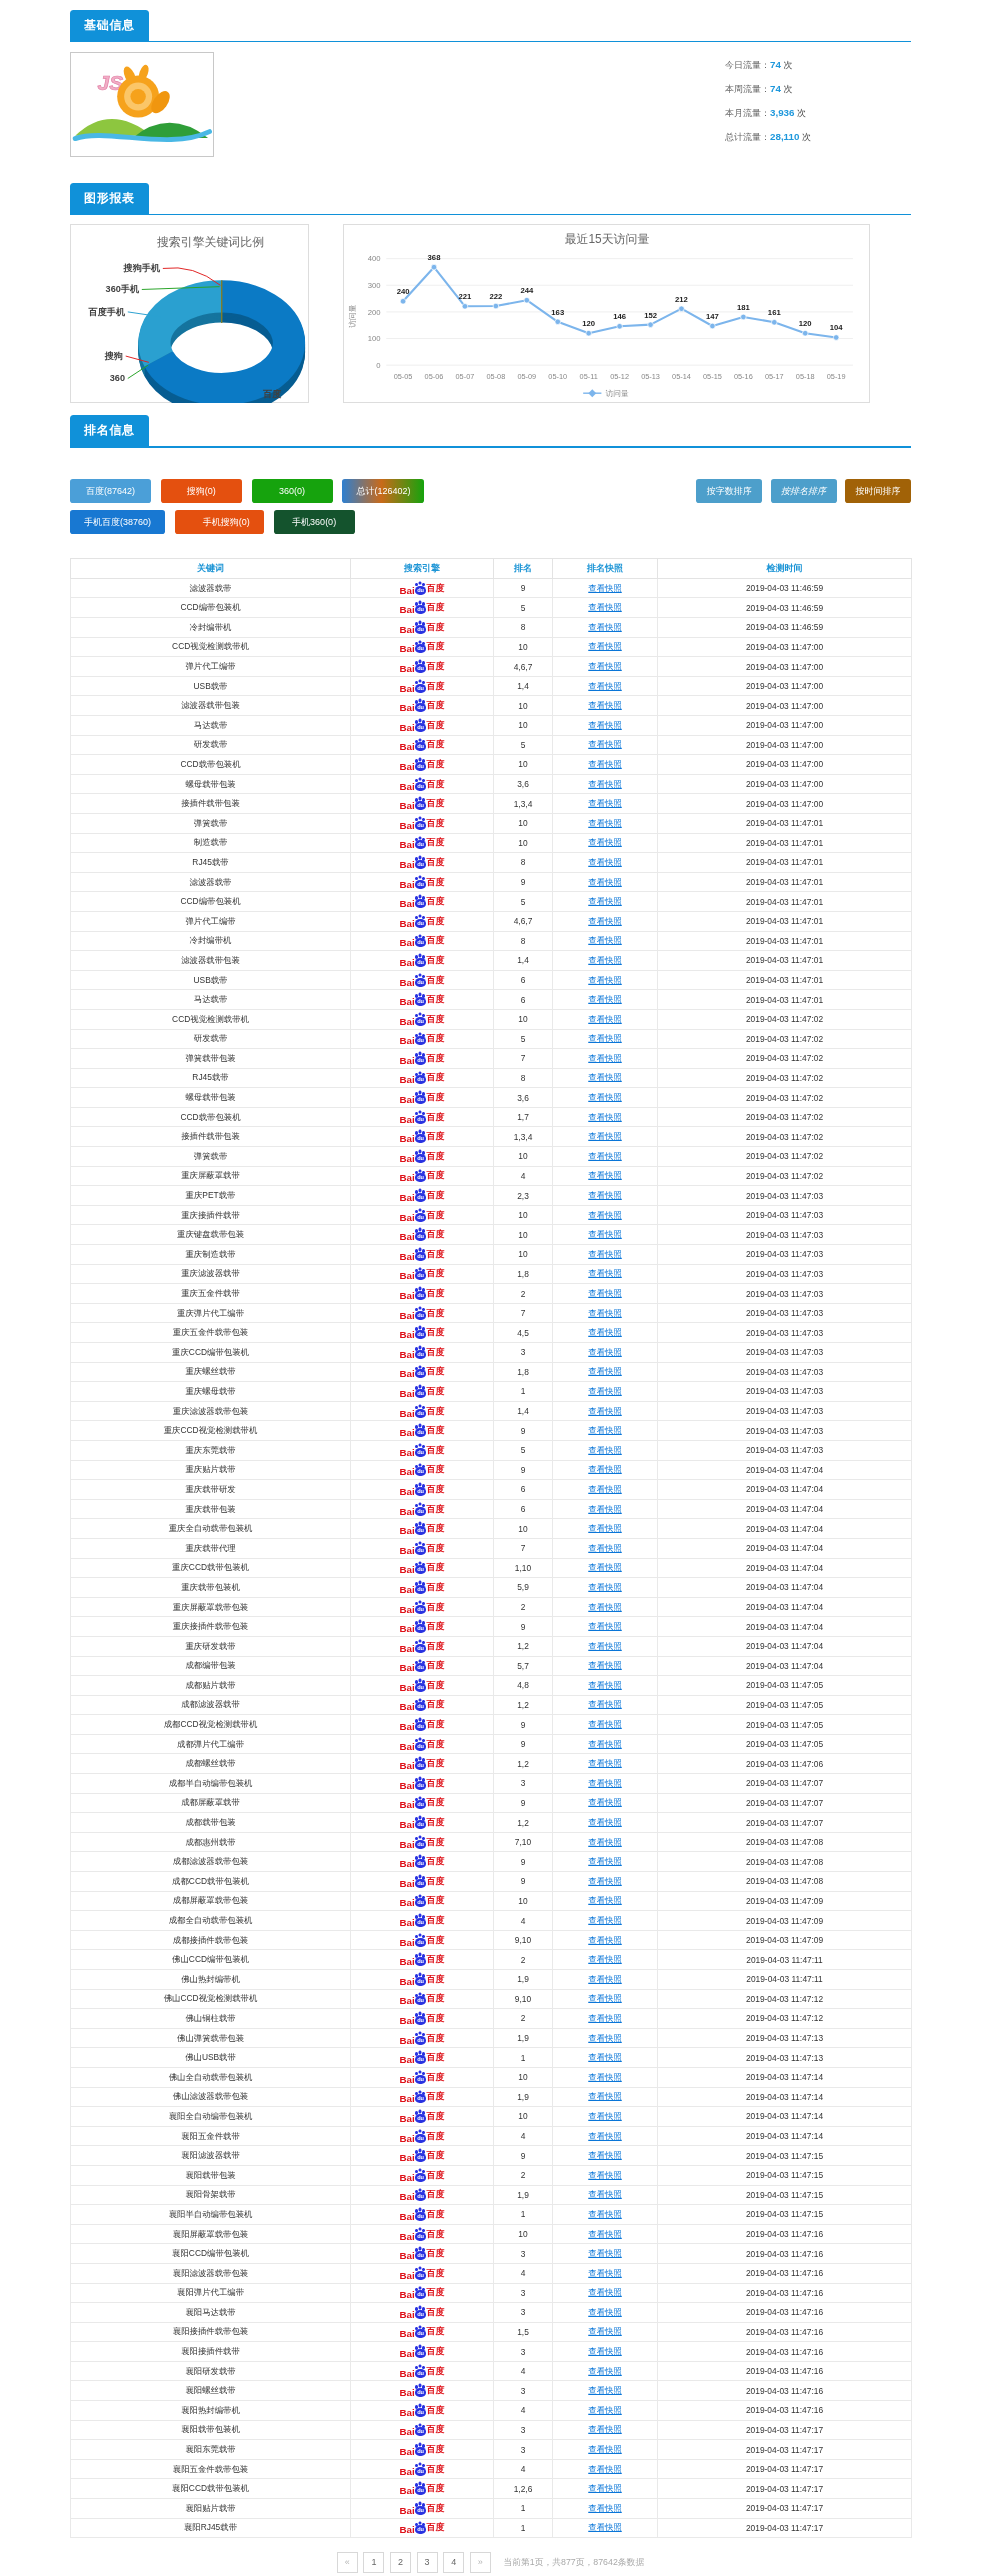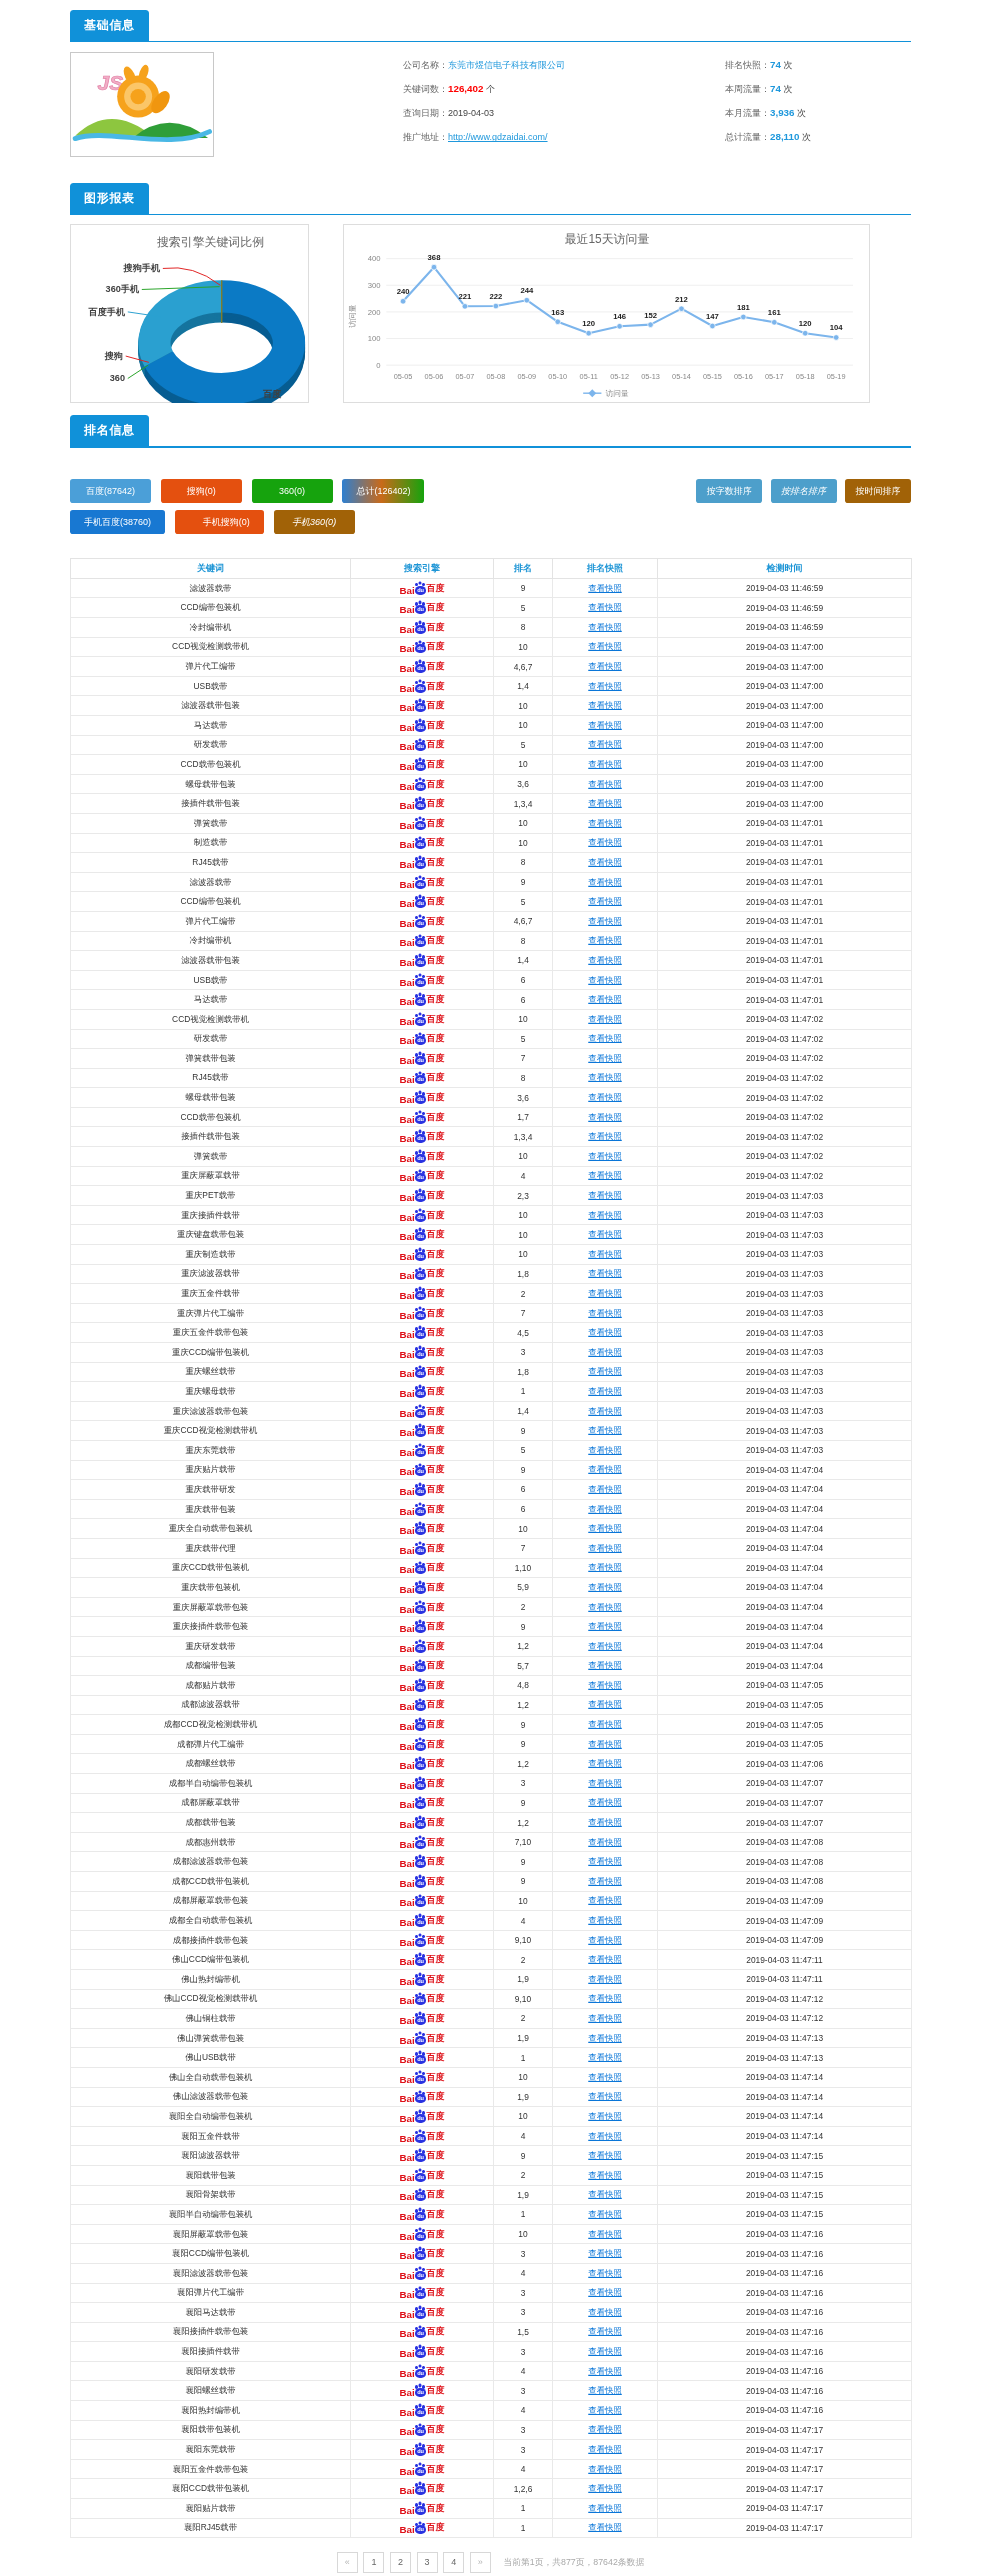--- a/index.html
+++ b/index.html
@@ -82,29 +82,23 @@
         <circle cx="96" cy="62" r="30" fill="#f6a21c"></circle>
         <circle cx="96" cy="62" r="20" fill="#fbc668"></circle>
         <circle cx="96" cy="62" r="11" fill="#f6a21c"></circle>
         <ellipse cx="128" cy="70" rx="10" ry="18" fill="#f0960f" transform="rotate(35 128 70)"></ellipse>
         <path d="M6,118 Q56,70 116,118 Z" fill="#8dc63f"></path>
         <path d="M88,121 Q140,78 196,121 Z" fill="#2f9e38"></path>
         <path d="M6,122 C50,106 140,140 198,112" stroke="#49b8e5" stroke-width="7" fill="none" stroke-linecap="round"></path>
       </svg>
     </div>
 
-    <div class="info-col col-l">
-      <div class="row"><span>公司名称：</span><span class="v-blue">东莞市煜信电子科技有限公司</span></div>
-      <div class="row"><span>关键词数：</span><span class="v-red">126,402</span> <span class="v-dark">个</span></div>
-      <div class="row"><span>查询日期：</span><span class="v-dark">2019-04-03</span></div>
-      <div class="row"><span>推广地址：</span><a href="#" class="v-link">http://www.gdzaidai.com/</a></div>
-    </div>
 
     <div class="info-col col-r">
-      <div class="row"><span>排名快照：</span><span class="v-num">74</span> <span class="v-dark">次</span></div>
+      <div class="row"><span>今日流量：</span><span class="v-num">74</span> <span class="v-dark">次</span></div>
       <div class="row"><span>本周流量：</span><span class="v-num">74</span> <span class="v-dark">次</span></div>
       <div class="row"><span>本月流量：</span><span class="v-num">3,936</span> <span class="v-dark">次</span></div>
       <div class="row"><span>总计流量：</span><span class="v-num">28,110</span> <span class="v-dark">次</span></div>
     </div>
   </div>
 
   <div class="sec-charts">
     <span class="tab">图形报表</span>
     <div class="tabrule"></div>
   </div>
@@ -220,21 +214,21 @@
         <button class="fbtn btn-gradient">总计(126402)</button>
         <span class="sort-group" id="sort-group">
           <button class="fbtn sbtn" style="background: rgb(77, 159, 203);">按字数排序</button>
           <button class="fbtn sbtn" style="background: rgb(77, 159, 203); font-style: italic;">按排名排序</button>
           <button class="fbtn sbtn" style="background: #a16207;">按时间排序</button>
         </span>
     </div>
     <div class="f-row f-row2" id="filters-row2">
         <button class="fbtn" style="background: rgb(24, 120, 210);">手机百度(38760)</button>
         <button class="fbtn" style="background: rgb(228, 80, 15); padding-left: 28px;">手机搜狗(0)</button>
-        <button class="fbtn" style="background: #a16207; font-style: italic;">手机360(0)</button>
+        <button class="fbtn" style="background: #14532d;">手机360(0)</button>
       </div>
   </div>
 
   <div class="tbl-wrap">
     <table id="rank-table">
       <colgroup>
           <col style="width:280px">
           <col style="width:143px">
           <col style="width:59px">
           <col style="width:105px">

